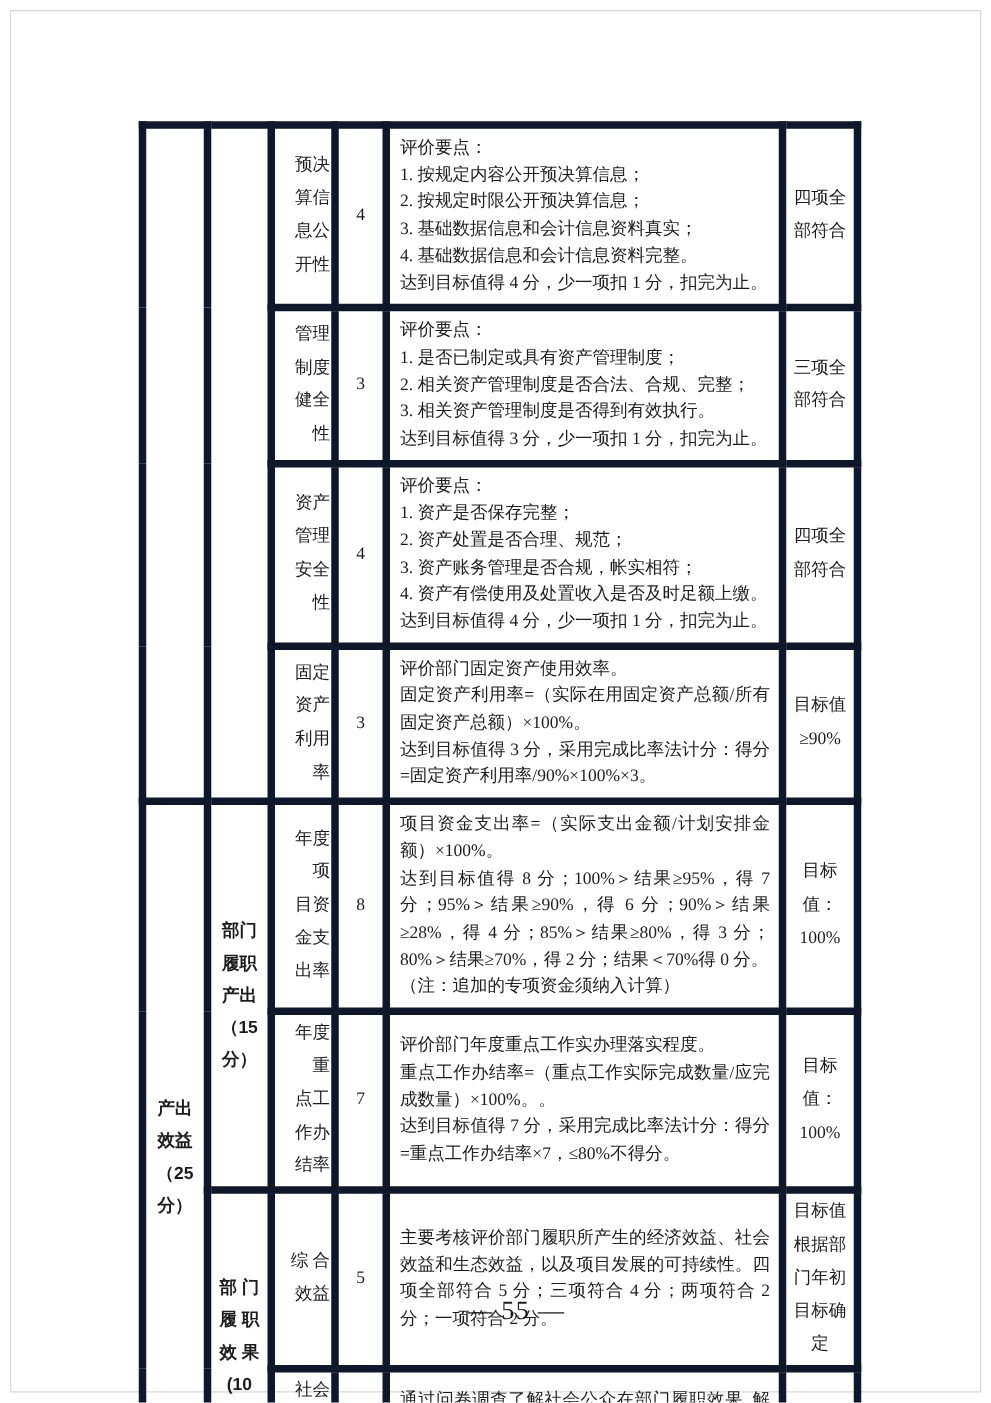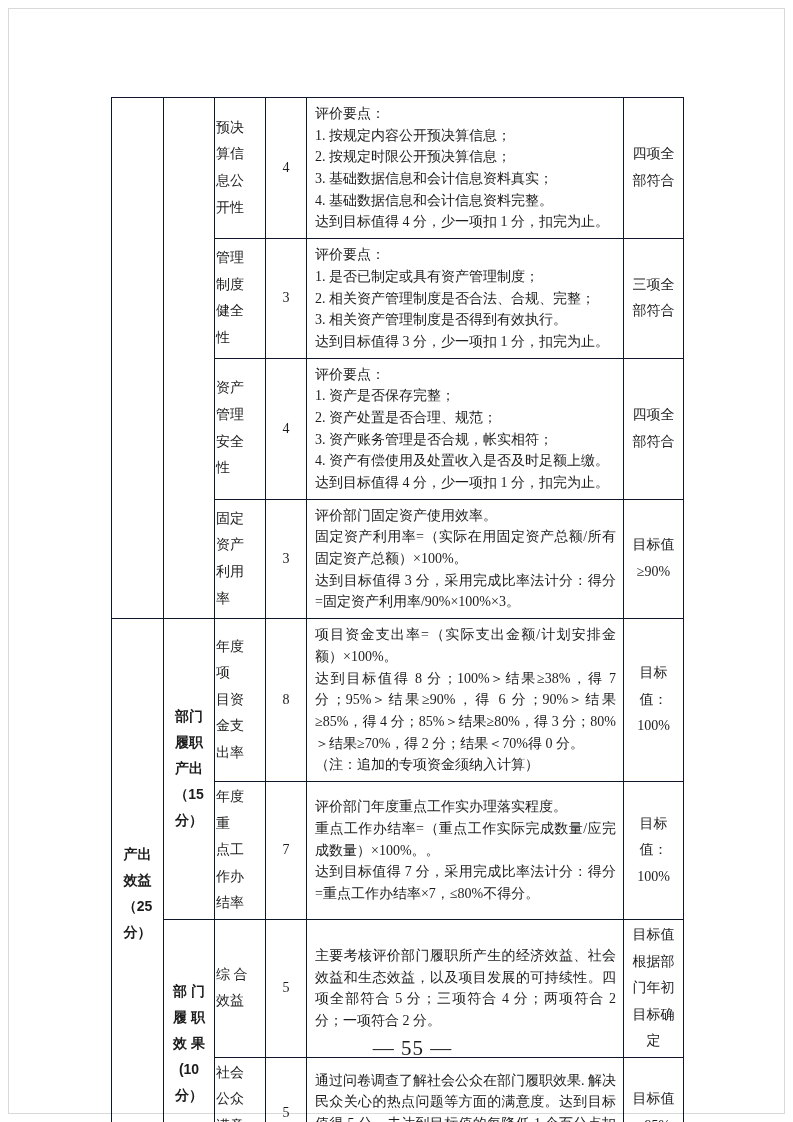--- a/index.html
+++ b/index.html
@@ -17,21 +17,21 @@
     pointer-events: none;
   }
   table.eval {
     position: absolute;
     left: 111px; top: 97px;
     width: 572px;
     border-collapse: collapse;
     table-layout: fixed;
   }
   table.eval td {
-    border: 1px solid #0f172a;
+    border: 6px solid #0f172a;
     vertical-align: middle;
     font-size: 14px;
     overflow: hidden;
   }
   
   tr.r1 { height: 134px; }
   tr.r2 { height: 102px; }
   tr.r3 { height: 131px; }
   tr.r4 { height: 104px; }
   tr.r5 { height: 145px; }
@@ -41,21 +41,21 @@
 
   td.cat-cell {
     font-family: Liberation Sans, sans-serif;
     font-weight: 700;
     text-align: center;
     white-space: pre-line;
     line-height: 1.85;
     font-size: 14px;
   }
   td.ind-cell {
-    text-align: left;
+    text-align: right;
     white-space: pre-line;
     line-height: 1.9;
     padding: 2px 1px;
   }
   td.score-cell {
     text-align: center;
   }
   td.crit-cell {
     text-align: justify;
     white-space: pre-line;
@@ -161,21 +161,21 @@
 产出
 （15
 分）</td>
       <td class="ind-cell">年度
 项
 目资
 金支
 出率</td>
       <td class="score-cell">8</td>
       <td class="crit-cell">项目资金支出率=（实际支出金额/计划安排金额）×100%。
-达到目标值得 8 分；100%＞结果≥38%，得 7 分；95%＞结果≥90%，得 6 分；90%＞结果≥85%，得 4 分；85%＞结果≥80%，得 3 分；80%＞结果≥70%，得 2 分；结果＜70%得 0 分。
+达到目标值得 8 分；100%＞结果≥95%，得 7 分；95%＞结果≥90%，得 6 分；90%＞结果≥28%，得 4 分；85%＞结果≥80%，得 3 分；80%＞结果≥70%，得 2 分；结果＜70%得 0 分。
 （注：追加的专项资金须纳入计算）</td>
       <td class="tgt-cell">目标
 值：
 100%</td>
     </tr>
     <tr class="r6">
       <td class="ind-cell">年度
 重
 点工
 作办

